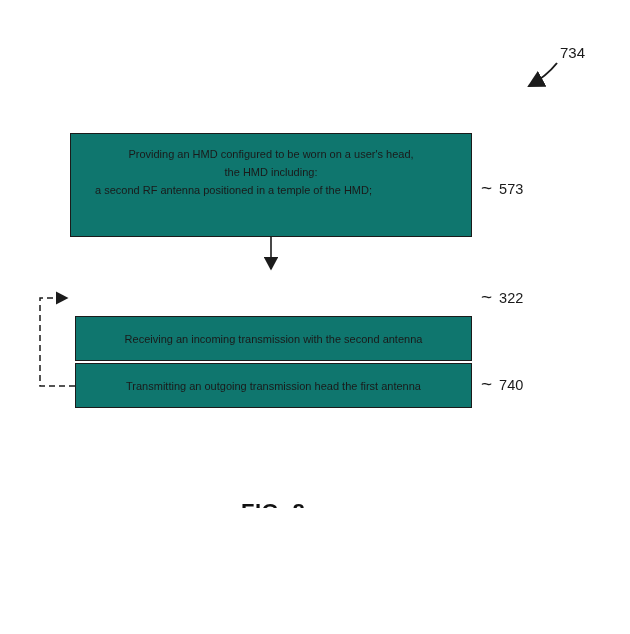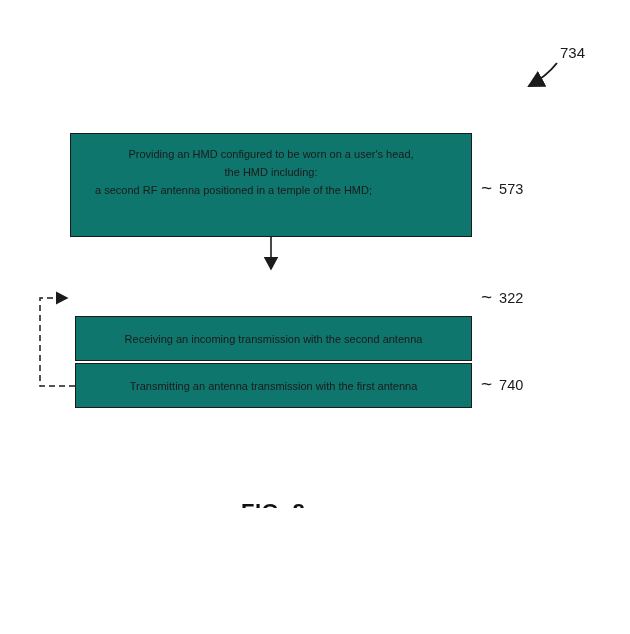--- a/index.html
+++ b/index.html
@@ -119,21 +119,21 @@
 
   <div class="flow-box box-single box-738">
     <div>Receiving an incoming transmission with the second antenna</div>
   </div>
   <div class="ref-label ref-738">
     <span class="squiggle">~</span>
     <span>322</span>
   </div>
 
   <div class="flow-box box-single box-740">
-    <div>Transmitting an antenna transmission with the first antenna</div>
+    <div>Transmitting an outgoing transmission head the first antenna</div>
   </div>
   <div class="ref-label ref-740">
     <span class="squiggle">~</span>
     <span>740</span>
   </div>
 
   <div class="fig-caption">FIG. 8</div>
 
 </div>
 

